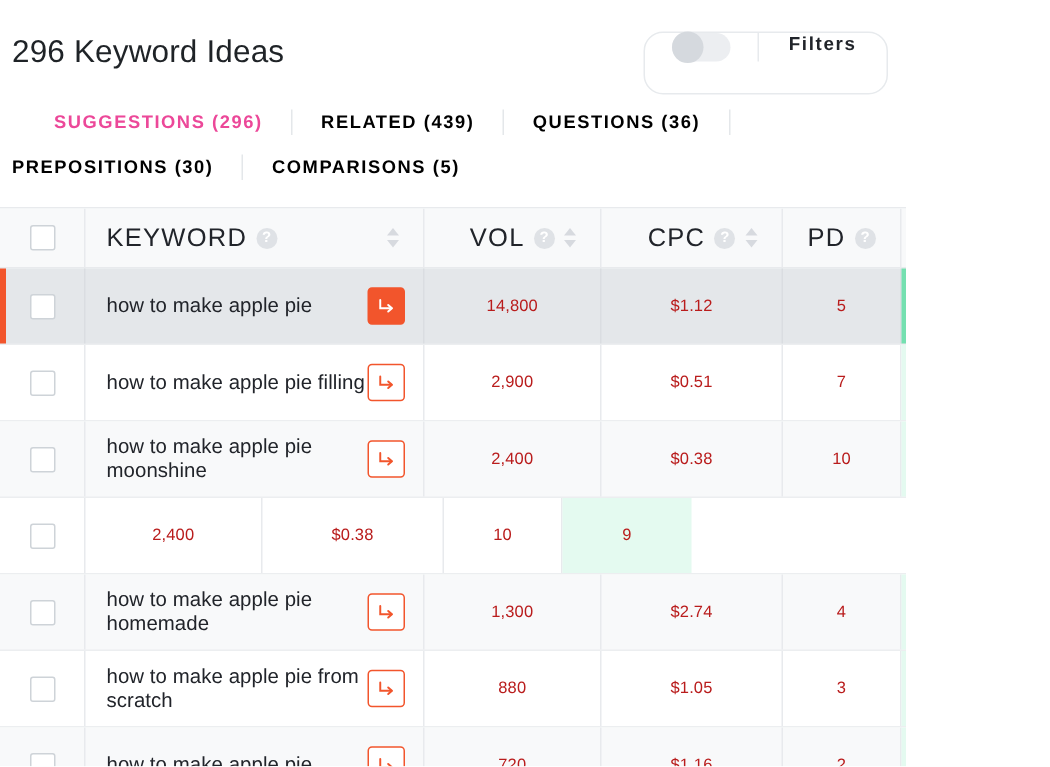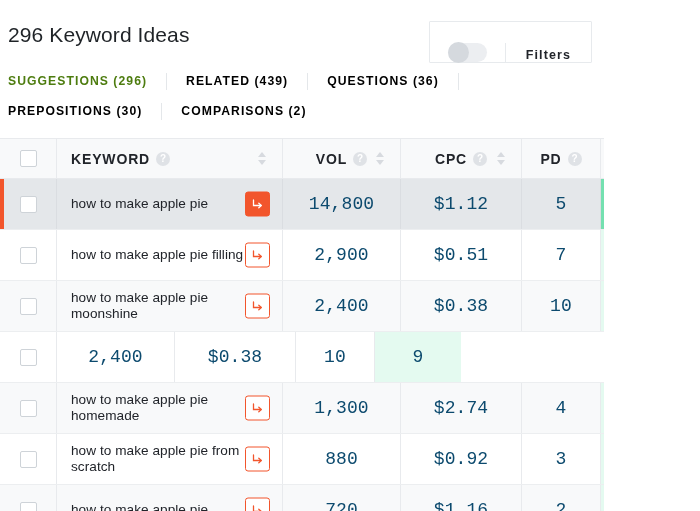--- a/index.html
+++ b/index.html
@@ -35,24 +35,24 @@
     font-weight: 400;
     color: #1f2327;
     letter-spacing: .1px;
   }
 
   .header-controls {
     position: absolute;
     right: 12px;
     top: 21px;
     display: flex;
-    align-items: flex-end;
+    align-items: flex-start;
     height: 42px;
     border: 1px solid #e7eaed;
-    border-radius: 1px;
+    border-radius: 13px;
     background: #fff;
   }
 
   .toggle-wrap {
     width: 76px;
     display: flex;
     align-items: center;
     justify-content: center;
     border-right: 1px solid #e7eaed;
   }
@@ -101,21 +101,21 @@
   .tab {
     font-size: 12.2px;
     font-weight: bold;
     letter-spacing: 1.05px;
     color: #000000;
     padding: 5px 0;
     line-height: 20px;
     white-space: nowrap;
     cursor: pointer;
   }
-  .tab.active { color: #4d7c0f; }
+  .tab.active { color: #ec4899; margin-left: 28px; }
 
   .tab-sep {
     width: 1px;
     height: 17px;
     background: #e4e7ea;
     margin: 0 19px;
   }
 
   
   .table {
@@ -145,22 +145,22 @@
 
   .col-check  { width: 57px; justify-content: center; }
   .col-kw     { width: 226px; }
   .col-vol    { width: 118px; justify-content: center; }
   .col-cpc    { width: 121px; justify-content: center; text-align: center; }
   .col-pd     { width: 79px;  justify-content: center; }
   .col-sd     { width: 86px;  justify-content: center; border-right: 0; }
   .col-scroll { width: 13px;  border-right: 0; }
 
   .th-label {
-    font-size: 14px;
-    font-weight: bold;
+    font-size: 17px;
+    font-weight: normal;
     letter-spacing: .85px;
     color: #21242a;
   }
 
   .th .inner {
     display: flex;
     align-items: center;
     gap: 6px;
     padding-left: 14px;
   }
@@ -256,24 +256,23 @@
     display: flex;
     align-items: center;
     justify-content: center;
     cursor: pointer;
   }
   .go-btn.filled { background: #f2552c; border-color: #f2552c; }
 
   .go-btn svg { display: block; }
 
   .num {
-    font-size: 18px;
-    color: #0c4a6e;
+    font-size: 11px;
+    color: #b91c1c;
     letter-spacing: .1px;
-    font-family: Liberation Mono, monospace;
   }
 
   .sd-cell {
     background: #e4faf0;
   }
   .tr.hovered .sd-cell { background: #74e0b0; }
 
   
   .scrollbar-col {
     width: 13px;
@@ -315,21 +314,21 @@
 
   <div class="tabs">
     <div class="tab active">SUGGESTIONS (296)</div>
     <div class="tab-sep"></div>
     <div class="tab">RELATED (439)</div>
     <div class="tab-sep"></div>
     <div class="tab">QUESTIONS (36)</div>
     <div class="tab-sep"></div>
     <div class="tab">PREPOSITIONS (30)</div>
     <div class="tab-sep"></div>
-    <div class="tab">COMPARISONS (2)</div>
+    <div class="tab">COMPARISONS (5)</div>
   </div>
 
   <div class="table">
 
     <div class="thead">
       <div class="th col-check">
         <div class="checkbox"></div>
       </div>
 
       <div class="th col-kw">
@@ -519,21 +518,21 @@
               <svg width="13" height="13" viewBox="0 0 13 13">
                 <path d="M2.5 2.5 V8 H10" fill="none" stroke="currentColor" stroke-width="1.3" stroke-linecap="round"></path>
                 <path d="M7.8 5.8 L10.3 8 L7.8 10.2" fill="none" stroke="currentColor" stroke-width="1.3" stroke-linecap="round" stroke-linejoin="round"></path>
               </svg>
             </span>
           </div>
           <div class="td col-vol">
             <span class="num">880</span>
           </div>
           <div class="td col-cpc">
-            <span class="num">$0.92</span>
+            <span class="num">$1.05</span>
           </div>
           <div class="td col-pd">
             <span class="num">3</span>
           </div>
           <div class="td col-sd sd-cell">
             <span class="num">6</span>
           </div>
           <div class="td col-scroll"></div>
         </div>
         <div class="tr alt">

